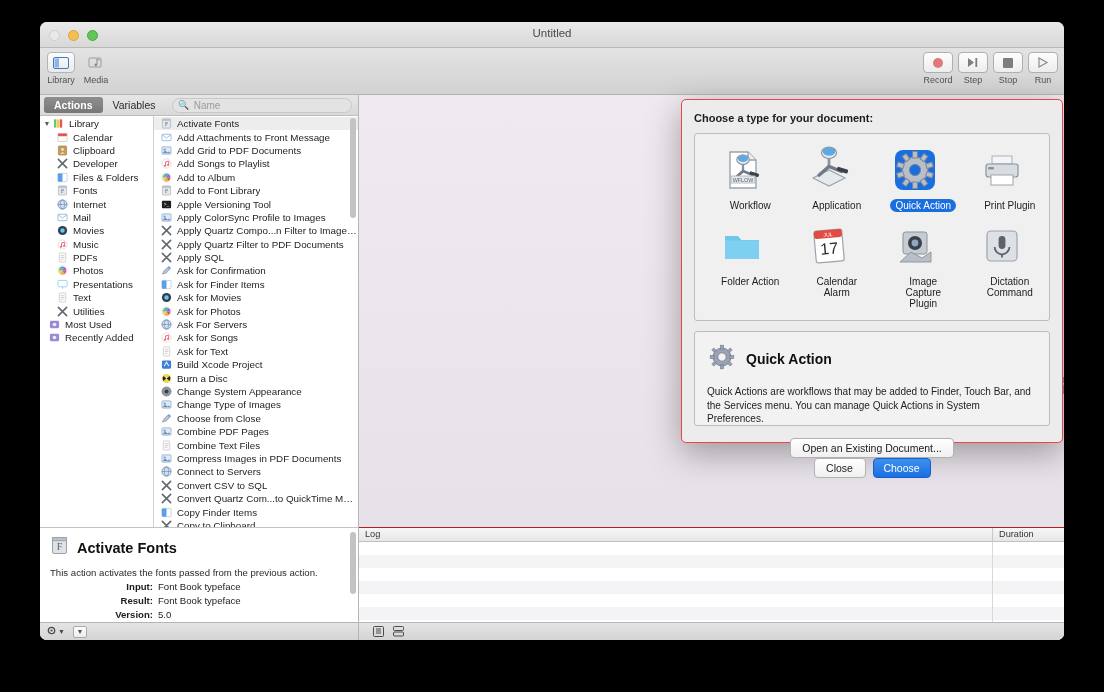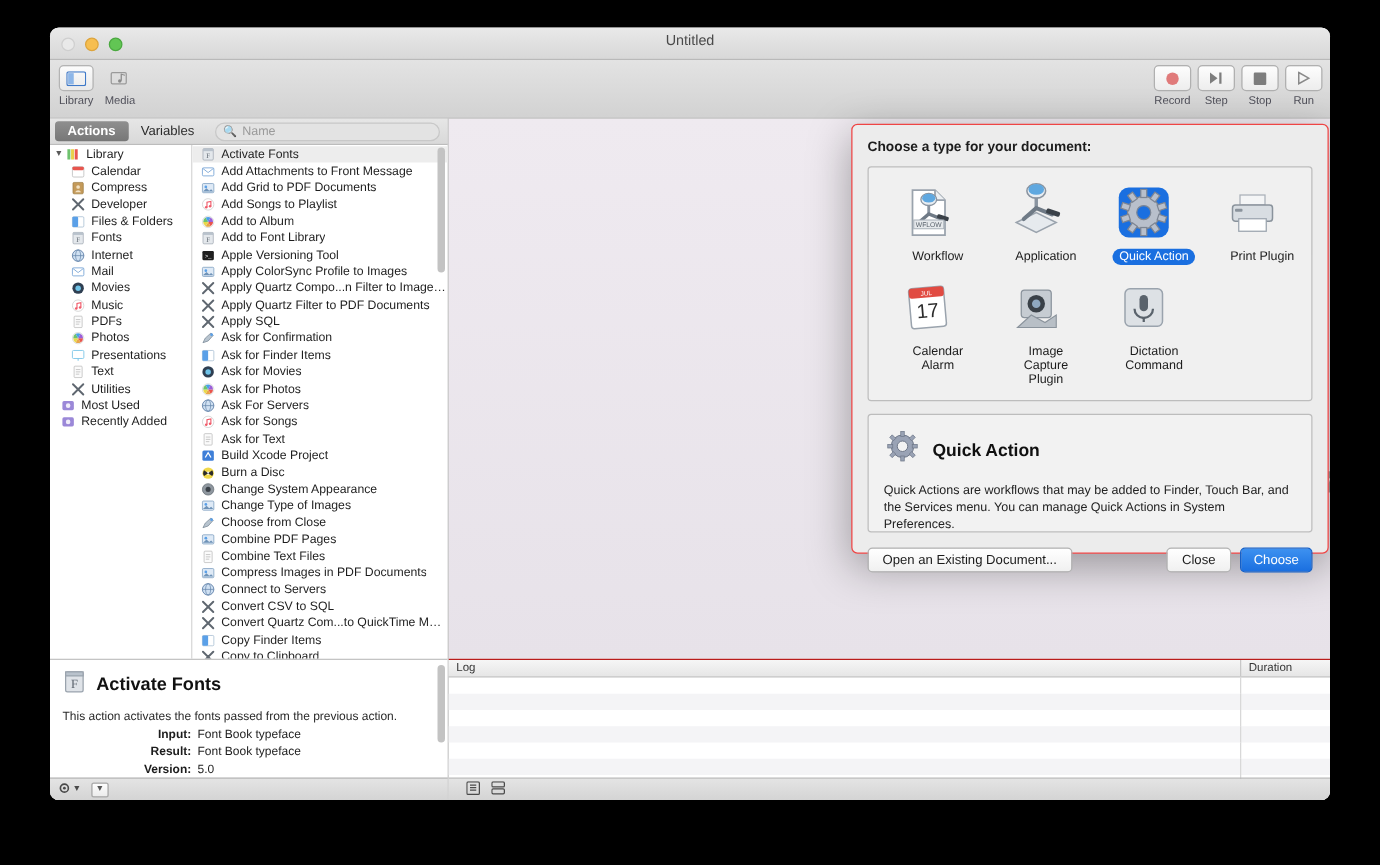--- a/index.html
+++ b/index.html
@@ -212,21 +212,21 @@
 
   #descbox {
     margin-top: 10px; height: 95px;
     background: #f2f2f2; border: 1px solid #bdbdbd; border-radius: 3px;
     padding: 10px 12px;
   }
   #descbox .dhead { display: flex; align-items: center; gap: 9px; }
   #descbox .dtitle { font-size: 14px; font-weight: bold; color: #101010; }
   #descbox .dtext { font-size: 10px; color: #222; margin-top: 9px; line-height: 13.5px; }
 
-  #dlgbuttons { margin-top: 12px; display: flex; align-items: center; }
+  #dlgbuttons { margin-top: 12px; display: flex; align-items: center; flex-direction: column; }
   .dbtn {
     font-size: 10.5px; color: #1b1b1b; height: 20px;
     border: 1px solid #b2b2b2; border-radius: 4px;
     background: linear-gradient(to bottom,#ffffff,#f0f0f0);
     display: flex; align-items: center; justify-content: center; padding: 0 11px;
   }
   .dbtn.primary {
     background: linear-gradient(to bottom,#3d91f0,#1a6fe0);
     border-color: #1560c8; color: #ffffff;
   }
@@ -340,21 +340,21 @@
               <span style="margin-left: 4px;">Calendar</span>
             </div>
             <div class="trow child">
               <span class="ti">
                 <svg width="11" height="11" viewBox="0 0 12 12">
                   <rect x="1.5" y="1" width="9" height="10" rx="1" fill="#c49a5a" stroke="#9a7a40" stroke-width="0.6"></rect>
                   <circle cx="6" cy="5" r="1.6" fill="#f2e2c4"></circle>
                   <path d="M3.4 9.6 A2.8 2.8 0 0 1 8.6 9.6 Z" fill="#f2e2c4"></path>
                 </svg>
               </span>
-              <span style="margin-left: 4px;">Compress</span>
+              <span style="margin-left: 4px;">Clipboard</span>
             </div>
             <div class="trow child">
               <span class="ti">
                 <svg width="11" height="11" viewBox="0 0 12 12">
                   <path d="M1.5 1.5 L10.5 10.5 M10.5 1.5 L1.5 10.5" stroke="#5f6770" stroke-width="1.7" fill="none" stroke-linecap="round"></path>
                 </svg>
               </span>
               <span style="margin-left: 4px;">Developer</span>
             </div>
             <div class="trow child">
@@ -952,20 +952,29 @@
             <div class="tcell">
               <div class="ticonwrap">
                 <svg width="48" height="48" viewBox="0 0 48 48">
                   <rect x="14" y="10" width="20" height="8" fill="#f4f5f6" stroke="#a9b0b8" stroke-width="1"></rect>
                   <rect x="8" y="18" width="32" height="13" rx="2.4" fill="#d8dde2" stroke="#8a939c" stroke-width="1.2"></rect>
                   <rect x="13" y="29" width="22" height="10" fill="#ffffff" stroke="#9aa3ad" stroke-width="1"></rect>
                   <rect x="10" y="21" width="6" height="2.4" rx="0.8" fill="#8a939c"></rect>
                 </svg>
               </div>
               <div class="tname">Print Plugin</div>
+            </div>
+            <div class="tcell">
+              <div class="ticonwrap">
+                <svg width="48" height="48" viewBox="0 0 48 48">
+                  <path d="M7 14 H20 L23.4 18 H41 V37 H7 Z" fill="#6fc8ea"></path>
+                  <path d="M7 18.6 H41 V37 H7 Z" fill="#7ecff0"></path>
+                </svg>
+              </div>
+              <div class="tname">Folder Action</div>
             </div>
             <div class="tcell">
               <div class="ticonwrap">
                 <svg width="48" height="48" viewBox="0 0 48 48">
                   <rect x="10" y="8" width="28" height="32" rx="2.4" fill="#ffffff" stroke="#9aa3ad" stroke-width="1.2" transform="rotate(-5 24 24)"></rect>
                   <rect x="10" y="8" width="28" height="8" rx="2.4" fill="#e14b42" transform="rotate(-5 24 24)"></rect>
                   <text x="24" y="14.4" font-size="5.2" text-anchor="middle" fill="#ffffff" font-family="Liberation Sans, sans-serif" transform="rotate(-5 24 24)">JUL</text>
                   <text x="24" y="32" font-size="16" text-anchor="middle" fill="#2b2b2b" font-family="Liberation Sans, sans-serif" transform="rotate(-5 24 24)">17</text>
                 </svg>
               </div>

